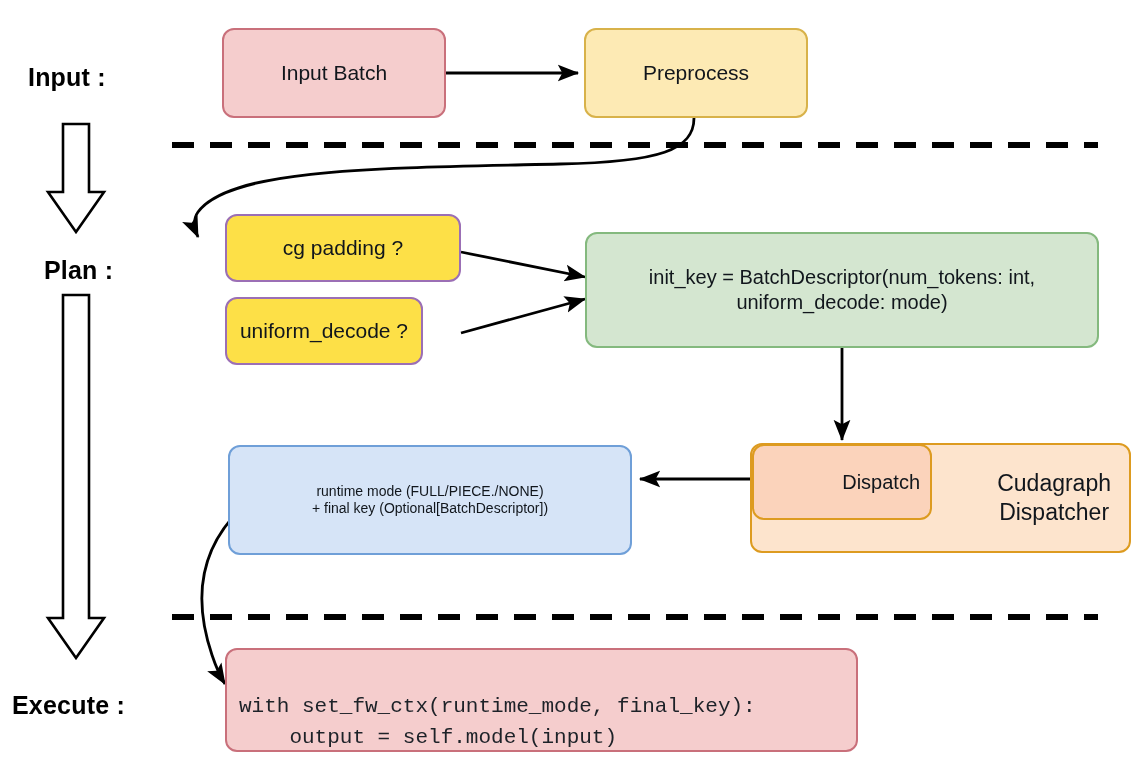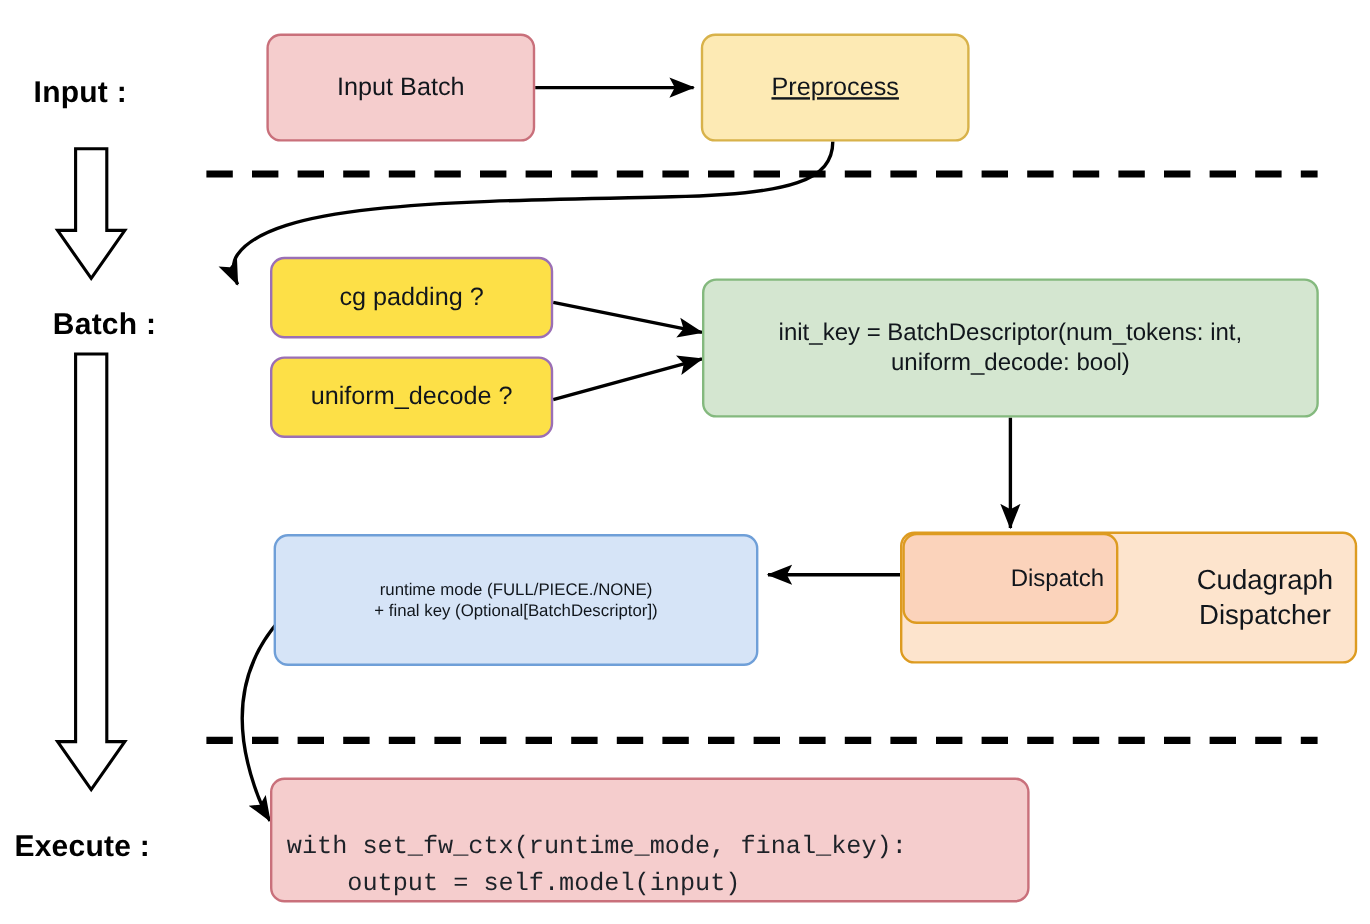--- a/index.html
+++ b/index.html
@@ -139,42 +139,42 @@
     <path d="M461,333 L585,299" fill="none" stroke="#000000" stroke-width="2.8" marker-end="url(#arrowhead)"></path>
 
     <path d="M842,348 L842,440" fill="none" stroke="#000000" stroke-width="2.8" marker-end="url(#arrowhead)"></path>
 
     <path d="M752,479 L640,479" fill="none" stroke="#000000" stroke-width="2.8" marker-end="url(#arrowhead)"></path>
 
     <path d="M247,503 C205,540 190,590 212,655 C216,667 220,676 225,684" fill="none" stroke="#000000" stroke-width="2.8" marker-end="url(#arrowhead)"></path>
   </svg>
 
   <div class="stage-label" style="left:28px; top:44px;">Input :</div>
-  <div class="stage-label" style="left:44px; top:237px;">Batch :</div>
+  <div class="stage-label" style="left:44px; top:237px;">Plan :</div>
   <div class="stage-label" style="left:12px; top:672px;">Execute :</div>
 
   <div class="node node-input-batch" style="left:222px; top:28px; width:224px; height:90px;">
     <span class="node-label">Input Batch</span>
   </div>
 
-  <div class="node node-preprocess" style="left:584px; top:28px; width:224px; height:90px;text-decoration:underline;">
+  <div class="node node-preprocess" style="left:584px; top:28px; width:224px; height:90px;">
     <span class="node-label">Preprocess</span>
   </div>
 
   <div class="node node-cg-padding" style="left:225px; top:214px; width:236px; height:68px;">
     <span class="node-label">cg padding ?</span>
   </div>
 
-  <div class="node node-uniform-decode" style="left:225px; top:297px; width:236px; height:68px;">
+  <div class="node node-uniform-decode" style="left:225px; top:297px; width:198px; height:68px;">
     <span class="node-label">uniform_decode ?</span>
   </div>
 
   <div class="node node-init-key" style="left:585px; top:232px; width:514px; height:116px;">
     <span class="node-label">init_key = BatchDescriptor(num_tokens: int,
-uniform_decode: bool)</span>
+uniform_decode: mode)</span>
   </div>
 
   <div class="node node-cudagraph-dispatcher" style="left:750px; top:443px; width:381px; height:110px;">
     <span class="node-label">Cudagraph
 Dispatcher</span>
   </div>
 
   <div class="node node-dispatch" style="left:752px; top:444px; width:180px; height:76px;">
     <span class="node-label">Dispatch</span>
   </div>

